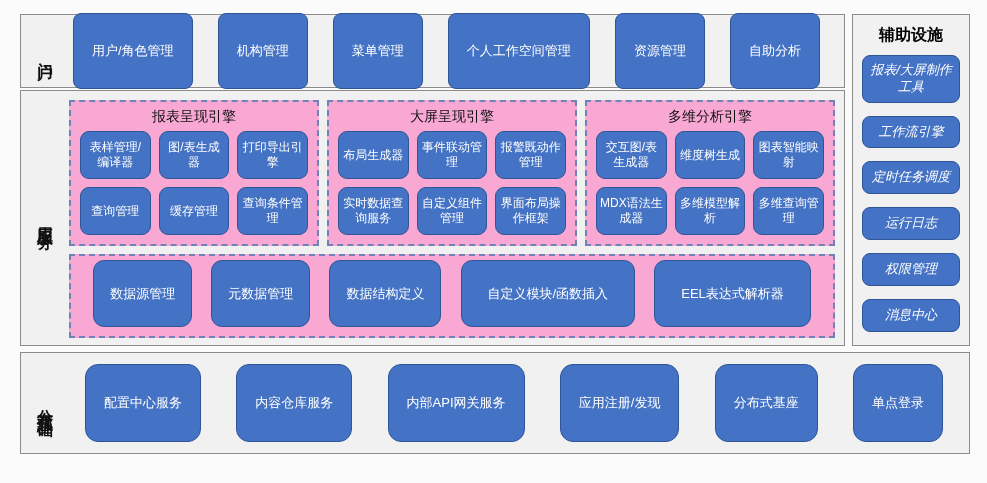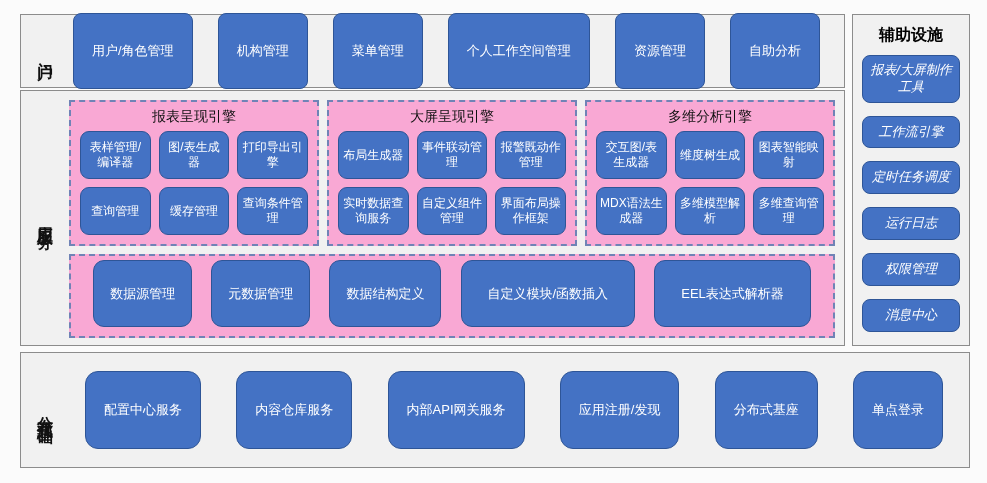--- a/index.html
+++ b/index.html
@@ -12,21 +12,21 @@
   }
   .panel {
     position: absolute;
     background: #f1f1f1;
     border: 1px solid #8c8c8c;
     display: flex;
   }
   .panel-top    { left: 20px; top: 14px;  width: 825px; height: 74px;  }
   .panel-middle { left: 20px; top: 90px;  width: 825px; height: 256px; }
   .panel-right  { left: 852px; top: 14px; width: 118px; height: 332px; flex-direction: column; }
-  .panel-bottom { left: 20px; top: 352px; width: 950px; height: 116px; }
+  .panel-bottom { left: 20px; top: 352px; width: 950px; height: 102px; }
 
   .vlabel {
     width: 48px;
     display: flex; align-items: center; justify-content: center;
     writing-mode: vertical-lr; text-orientation: upright;
     font-size: 16px; font-weight: bold; color: #111;
     letter-spacing: 3px; line-height: 1;
     flex: 0 0 48px;
   }
   .node {

